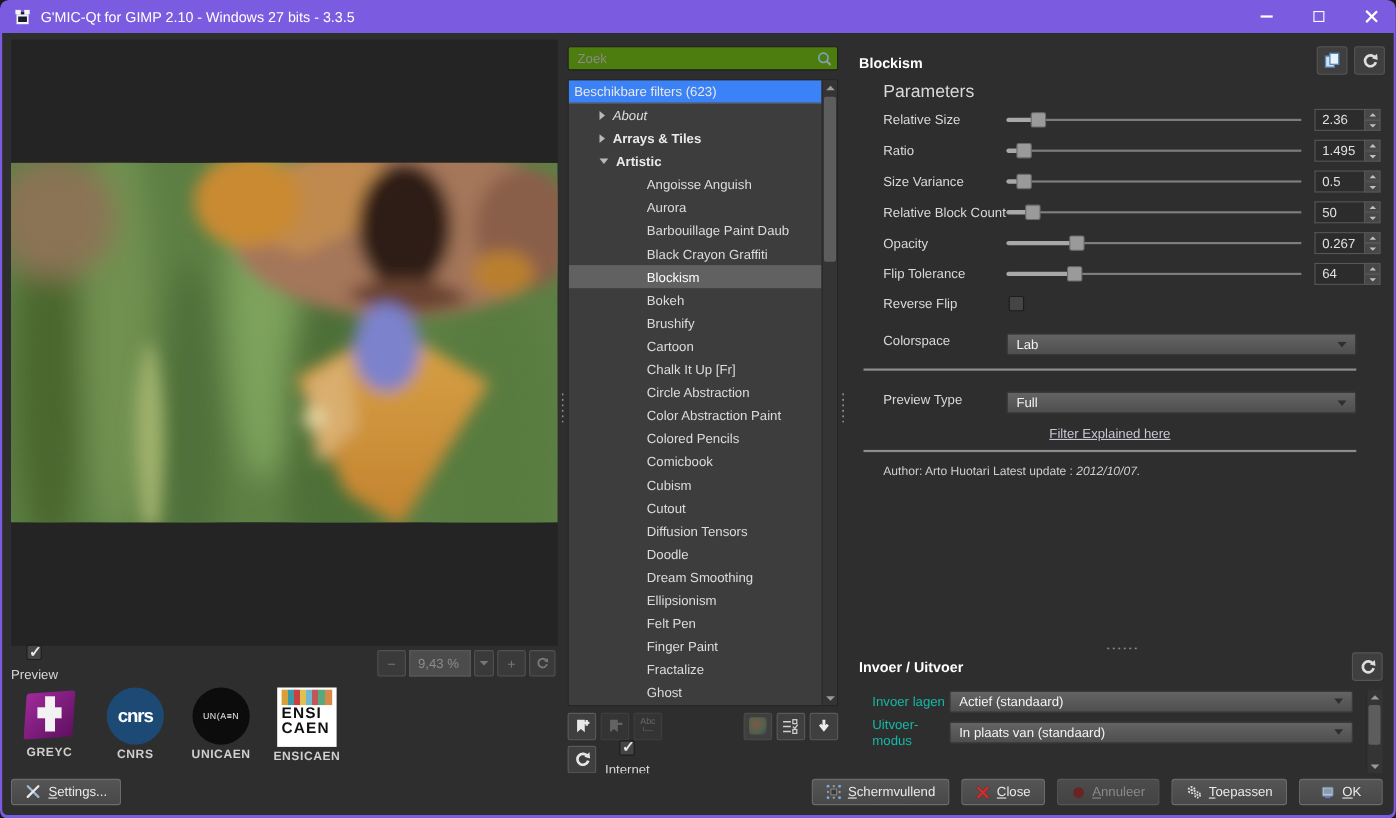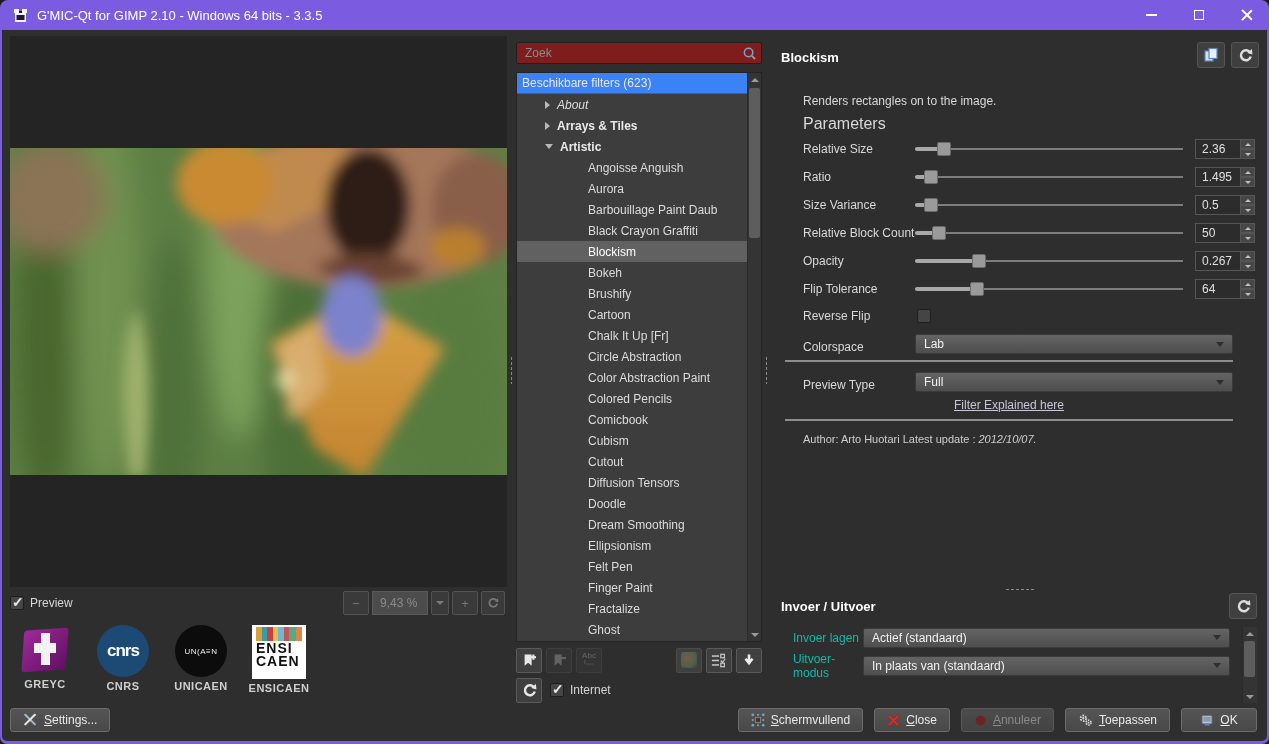--- a/index.html
+++ b/index.html
@@ -14,21 +14,21 @@
   .close-glyph::before,.close-glyph::after { content:""; position:absolute; left:5px; top:-1px; width:1.5px; height:14px; background:#fff; }
   .close-glyph::before { transform:rotate(45deg);} .close-glyph::after{ transform:rotate(-45deg);}
   .body { flex:1; background:#2e2e2e; border-radius:0 0 5px 5px; display:flex; flex-direction:column; overflow:hidden; }
   .main { flex:1; display:flex; padding:6px 6px 0 8px; overflow:hidden; }
 
   
   .left-col { width:497px; display:flex; flex-direction:column; }
   .preview-area { height:552px; background:#242424; display:flex; align-items:center; }
   .preview-img { width:100%; height:327px; display:block; }
   .preview-bar { height:32px; display:flex; align-items:center; padding-right:2px; }
-  .chk-row { display:flex; align-items:center; gap:6px; }
+  .chk-row { display:flex; align-items:center; gap:6px;flex-direction:column; }
   .checkbox { width:14px; height:14px; background:#454545; border:1px solid #1d1d1d; border-radius:2px; position:relative; }
   .checkbox.checked::after { content:"✓"; position:absolute; left:1px; top:-3px; color:#e9e9e9; font-size:14px; font-weight:bold; }
   .chk-label { color:#d6d6d6; font-size:12px; }
   .zoomctl { margin-left:auto; display:flex; gap:3px; align-items:center; }
   .zbtn { height:24px; background:#3a3a3a; border:1px solid #525252; border-radius:2px; color:#777; display:flex; align-items:center; justify-content:center; font-size:13px; }
   .zval { width:56px; height:24px; background:#4c4c4c; border:1px solid #5a5a5a; color:#8b8b8b; font-size:12px; display:flex; align-items:center; padding-left:7px; }
   .logos { height:84px; display:flex; align-items:flex-start; gap:16px; padding:6px 0 0 4px; }
   .logo { display:flex; flex-direction:column; align-items:center; gap:3px; width:62px; }
   .logo-label { color:#cfcfcf; font-size:11px; font-weight:bold; letter-spacing:.5px; }
   .greyc-g { width:52px; height:50px; position:relative; }
@@ -43,21 +43,21 @@
   .ensi-txt { color:#101010; font-size:14px; font-weight:bold; line-height:13px; letter-spacing:1px; font-family:"Liberation Sans",sans-serif; }
 
   
   .vsplit { width:9px; display:flex; align-items:center; justify-content:center; }
   .vdots { width:3px; height:28px; background-image:radial-gradient(#8a8a8a 35%, transparent 40%); background-size:3px 5px; }
   .hsplit { height:7px; display:flex; align-items:center; justify-content:center; }
   .hdots { height:3px; width:30px; background-image:radial-gradient(#8a8a8a 35%, transparent 40%); background-size:5px 3px; }
 
   
   .mid-col { width:246px; display:flex; flex-direction:column; padding-top:6px; }
-  .search-row { height:22px; background:#7f1d1d; border:1px solid #1f1f1f; border-radius:2px; display:flex; align-items:center; padding:0 4px 0 8px; }
+  .search-row { height:22px; background:#4d7c0f; border:1px solid #1f1f1f; border-radius:2px; display:flex; align-items:center; padding:0 4px 0 8px; }
   .search-input { flex:1; background:transparent; border:none; outline:none; color:#cfcfcf; font-size:12px; }
   .search-input::placeholder { color:#8a8a8a; }
   .list { flex:1; margin-top:8px; background:#3d3d3d; border:1px solid #232323; display:flex; overflow:hidden; }
   .list-content { flex:1; overflow:hidden; }
   .list-header { height:21px; background:#3b82f6; border-bottom:1px solid #5c5c5c; color:#e8e8e8; font-size:12px; display:flex; align-items:center; padding-left:5px; }
   .tree-cat { height:21px; display:flex; align-items:center; color:#eaeaea; font-size:12px; gap:7px; padding-left:28px; }
   .tree-cat .lbl { font-weight:bold; }
   .tree-cat.italic .lbl { font-style:italic; font-weight:normal; color:#dedede; }
   .arrow-r { width:0; height:0; border-left:5px solid #b9b9b9; border-top:4px solid transparent; border-bottom:4px solid transparent; }
   .arrow-d { width:0; height:0; border-top:5px solid #b9b9b9; border-left:4px solid transparent; border-right:4px solid transparent; }
@@ -90,21 +90,21 @@
   .s-track { position:absolute; left:0; right:0; top:6px; height:2px; background:#7d7d7d; }
   .s-fill { position:absolute; left:0; top:5px; height:4px; background:#a8a8a8; border-radius:2px; }
   .s-handle { position:absolute; top:0; width:14px; height:14px; background:#9a9a9a; border:1px solid #6b6b6b; border-radius:2px; }
   .spinbox { width:60px; height:20px; display:flex; flex:0 0 auto; margin-right:4px; }
   .spin-val { flex:1; background:#2c2c2c; border:1px solid #565656; border-right:none; color:#e0e0e0; font-size:12px; display:flex; align-items:center; padding-left:6px; }
   .spin-arrows { width:15px; display:flex; flex-direction:column; }
   .spin-b { flex:1; background:#474747; border:1px solid #565656; display:flex; align-items:center; justify-content:center; }
   .sp-up { width:0;height:0;border-bottom:3.5px solid #c0c0c0;border-left:3.5px solid transparent;border-right:3.5px solid transparent; }
   .sp-down { width:0;height:0;border-top:3.5px solid #c0c0c0;border-left:3.5px solid transparent;border-right:3.5px solid transparent; }
   .cb-row { display:flex; align-items:center; height:25px; margin-left:22px; }
-  .dd-row { display:flex; align-items:flex-end; height:26px; margin-left:22px; }
+  .dd-row { display:flex; align-items:flex-start; height:26px; margin-left:22px;margin-top:15px; }
   .dropdown { flex:1; height:20px; background:linear-gradient(#646464,#4e4e4e); border:1px solid #3a3a3a; border-radius:2px; display:flex; align-items:center; padding:0 8px; color:#f2f2f2; font-size:12px; margin-right:26px; }
   .dropdown .dd-arrow { margin-left:auto; width:0;height:0;border-top:5px solid #2e2e2e;border-left:4.5px solid transparent;border-right:4.5px solid transparent; }
   .hr { height:2px; background:#8d8d8d; margin:6px 26px 4px 4px; }
   .link-row { text-align:center; margin:3px 26px 0 4px; }
   .link { color:#c7c7d6; font-size:12px; text-decoration:underline; }
   .author { color:#cecece; font-size:11px; margin:8px 0 0 22px; }
   .author i { font-style:italic; }
   .io-pane { flex:0 0 auto; }
   .io-head { display:flex; align-items:center; }
   .io-title { color:#fff; font-size:13px; font-weight:bold; }
@@ -128,21 +128,21 @@
 
 <div class="window">
   <div class="titlebar">
     <svg width="17" height="17" viewBox="0 0 17 17">
         <rect x="3" y="6" width="11" height="9" fill="#f4f4f4"></rect>
         <rect x="4.5" y="8" width="8" height="5" fill="#1c1c30"></rect>
         <rect x="2" y="2" width="5" height="4" fill="#f4f4f4"></rect>
         <rect x="10" y="2" width="5" height="4" fill="#f4f4f4"></rect>
         <rect x="7" y="4" width="3" height="2" fill="#1c1c30"></rect>
       </svg>
-    <span>G'MIC-Qt for GIMP 2.10 - Windows 64 bits - 3.3.5</span>
+    <span>G'MIC-Qt for GIMP 2.10 - Windows 27 bits - 3.3.5</span>
     <span class="tb-spacer"></span>
     <div class="tb-btn">
         <div class="min-glyph"></div>
       </div>
     <div class="tb-btn">
         <div class="max-glyph"></div>
       </div>
     <div class="tb-btn">
         <div class="close-glyph"></div>
       </div>
@@ -374,21 +374,20 @@
                 </svg>
               </div>
             <div class="icon-btn">
                 <svg width="15" height="15" viewBox="0 0 16 16">
                   <path d="M13 5 A5.3 5.3 0 1 0 13.6 9" fill="none" stroke="#dedede" stroke-width="2.6"></path>
                   <polygon points="14.8,1 15.4,7 9.8,5.2" fill="#dedede"></polygon>
                 </svg>
               </div>
           </div>
         </div>
-        <div class="fp-desc">Renders rectangles on to the image.</div>
         <div class="fp-params">Parameters</div>
 
         <div class="param-row">
           <span class="p-label">Relative Size</span>
           <div class="slider">
               <div class="s-track"></div>
               <div class="s-fill" style="width: 11%;"></div>
               <div class="s-handle" style="left: calc(11% - 7px);"></div>
             </div>
           <div class="spinbox">

